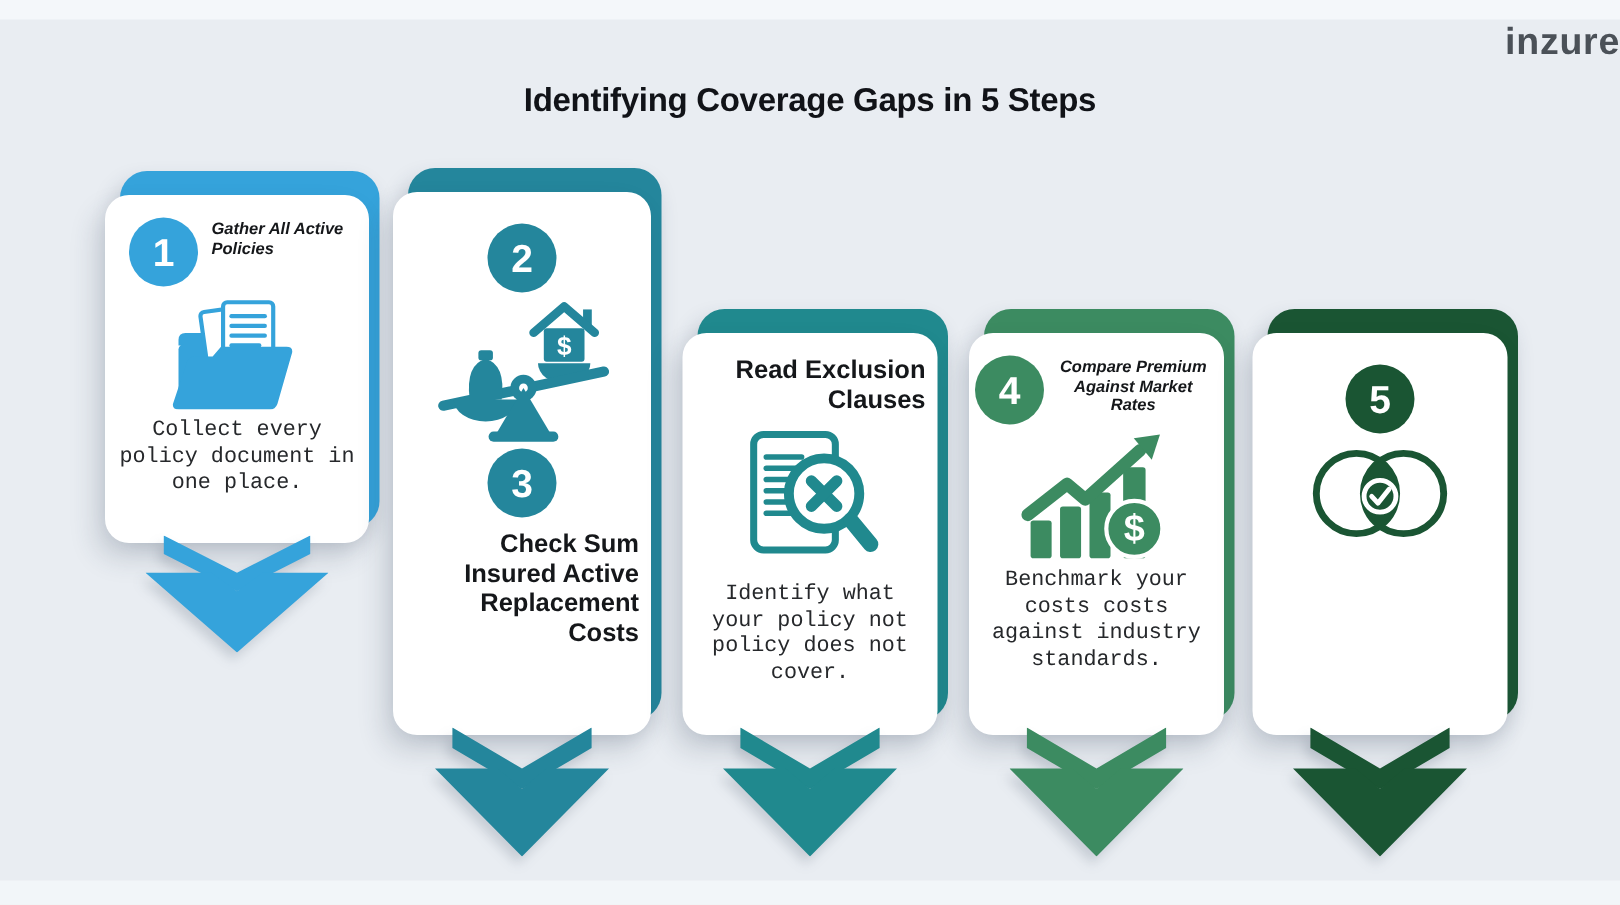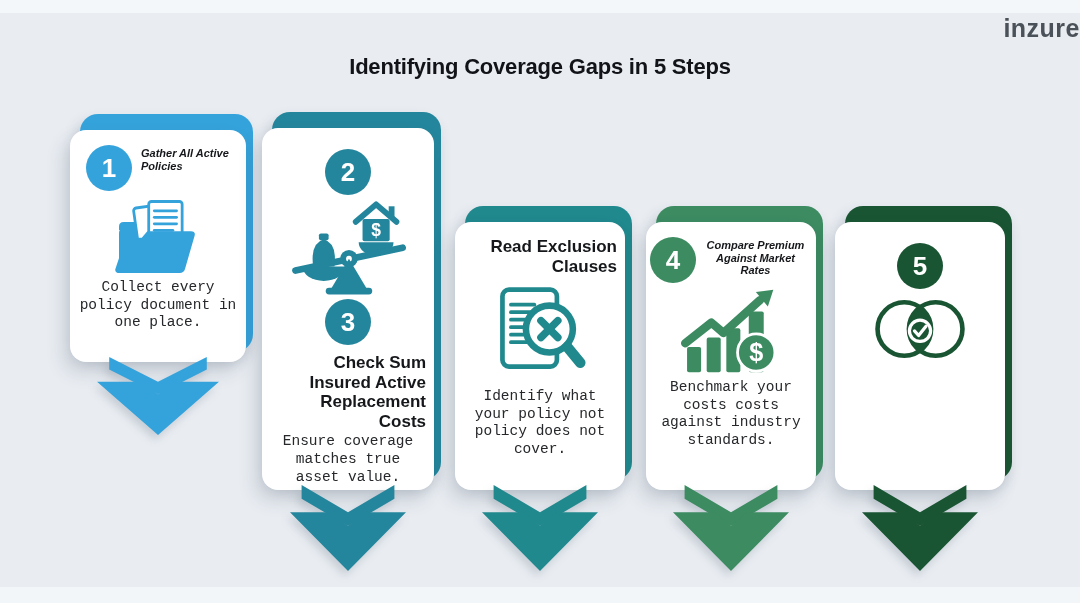--- a/index.html
+++ b/index.html
@@ -123,21 +123,20 @@
           <path d="M29,71 q-3,-24 11,-28 q14,4 11,28 z" fill="var(--c)"></path>
           <path d="M18,71 a22,15 0 0 0 44,0 z" fill="var(--c)"></path>
           <circle cx="66" cy="63" r="9" fill="var(--c)"></circle>
           <circle cx="66" cy="63" r="3" fill="#fff"></circle>
           <path d="M66,63 L85,95 L47,95 z" fill="var(--c)"></path>
           <rect x="42" y="93" width="48" height="7" rx="3.5" fill="var(--c)"></rect>
         </svg>
       </div>
       <div class="badge mt2">3</div>
       <div class="title mt8">Check Sum Insured Active Replacement Costs</div>
-      <div class="desc mt2">Ensure coverage matches true asset value.</div>
     </div>
     <div class="arrow">
       <svg width="116" height="86" viewBox="0 0 100 88" preserveAspectRatio="none">
         <path d="M10,0 L50,28 L90,0 L90,14 L50,42 L10,14 Z" fill="var(--c)"></path>
         <path d="M0,28 L36,28 L50,42 L64,28 L100,28 L50,88 Z" fill="var(--c)"></path>
       </svg>
     </div>
   </div>
 
   <div class="step step-3" style="--c: #20898E;">

